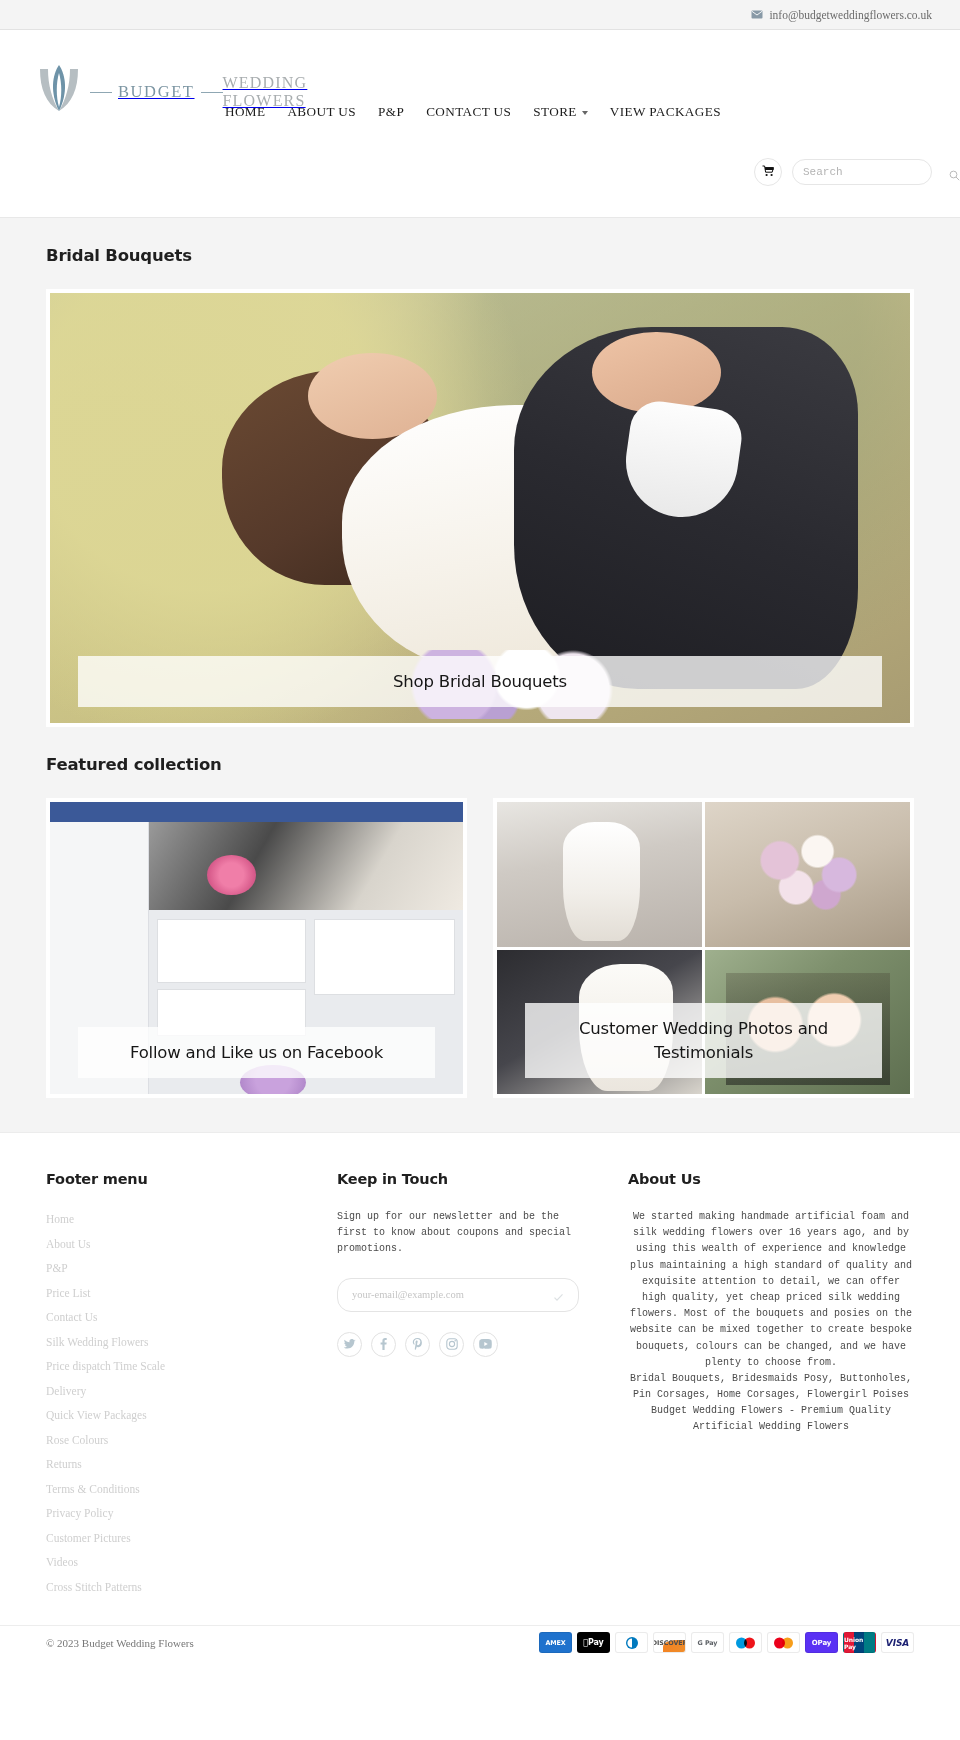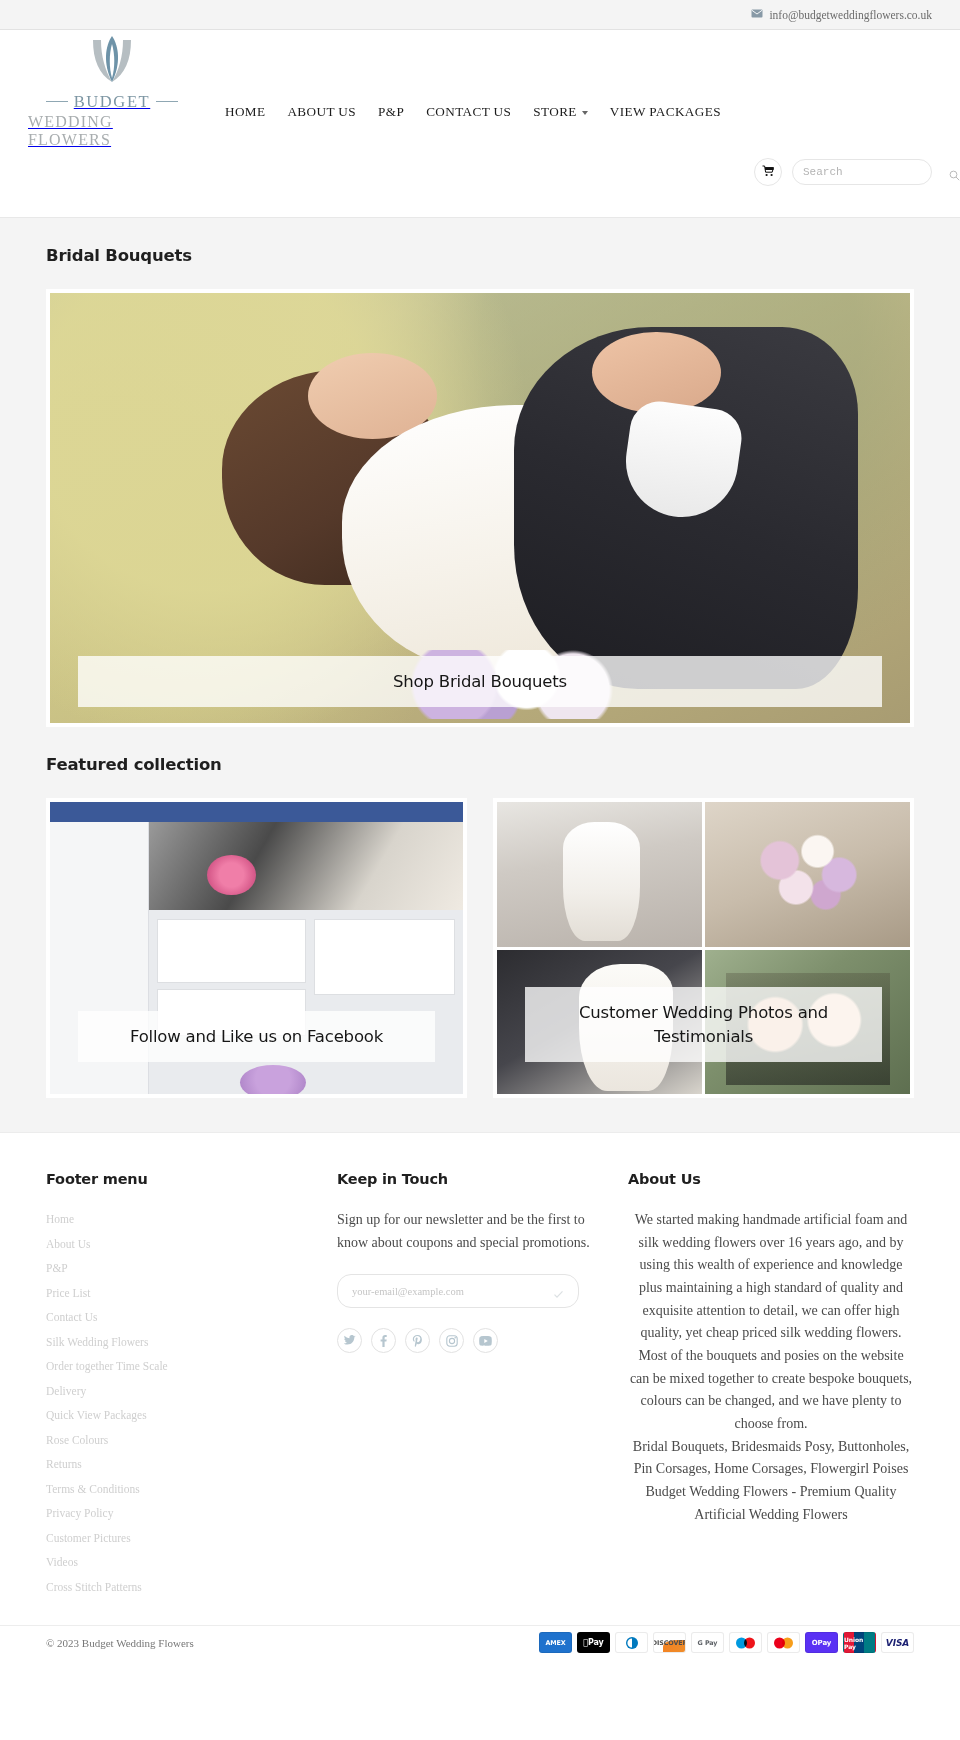--- a/index.html
+++ b/index.html
@@ -19,44 +19,42 @@
     display: flex;
     align-items: center;
     justify-content: flex-end;
     padding-right: 28px;
   }
   .topbar a {
     font-size: 11.5px;
     color: #6b6b6b;
     text-decoration: none;
     display: flex;
-    align-items: flex-start;
+    align-items: center;
     gap: 6px;
     font-family: "Liberation Serif", serif;
   }
   .mail-ico { display: inline-block; width: 12px; height: 9px; position: relative; }
   .mail-ico svg { display: block; }
 
   
   .header {
     background: #fff;
     border-bottom: 1px solid #e8e8e8;
     padding: 0 28px;
     height: 188px;
     position: relative;
   }
   .header-row { display: flex; align-items: flex-start; padding-top: 12px; }
 
   .logo-wrap {
     width: 168px;
     height: 94px;
     display: flex;
-    flex-direction: column;
     align-items: center;
-    justify-content: center;
     flex: none;
     padding-top: 4px;
   }
   .logo-mark { width: 62px; height: 52px; }
   .logo-budget {
     display: flex; align-items: center; gap: 6px;
     margin-top: 2px;
   }
   .logo-budget .rule { width: 22px; height: 1px; background: #8fa7b3; }
   .logo-budget .txt {
@@ -155,21 +153,21 @@
     background: rgba(255,255,255,0.78);
     text-align: center;
     padding: 14px 8px;
     font-family: "DejaVu Sans", sans-serif;
     font-size: 16.5px;
     color: #161616;
     line-height: 1.42;
     letter-spacing: -0.2px;
   }
   .card.small { height: 300px; }
-  .card.small .card-caption { bottom: 32px; }
+  .card.small .card-caption { bottom: 16px; }
 
   
   .ph { position: absolute; inset: 0; }
   .scene-bride {
     background:
       radial-gradient(circle at 18% 30%, rgba(222,216,150,.85) 0 22%, rgba(0,0,0,0) 42%),
       radial-gradient(circle at 8% 62%, rgba(205,198,132,.7) 0 18%, rgba(0,0,0,0) 40%),
       radial-gradient(circle at 72% 12%, rgba(150,160,120,.5) 0 26%, rgba(0,0,0,0) 50%),
       linear-gradient(155deg, #cfcf9e 0%, #d8d2a4 22%, #c9c08c 45%, #b9ad7c 70%, #a89c72 100%);
   }
@@ -347,22 +345,22 @@
     font-size: 14.5px; font-weight: bold; color: #1f1f1f;
     margin-bottom: 22px; letter-spacing: -0.2px;
   }
   .f-menu { list-style: none; }
   .f-menu li { margin-bottom: 6.5px; }
   .f-menu a {
     font-family: "Liberation Serif", serif;
     font-size: 11.5px; color: #cfcfcf; text-decoration: none;
   }
   .f-text {
-    font-family: Liberation Serif, serif;
-    font-size: 14px; color: #4a4a4a; line-height: 1.62;
+    font-family: Liberation Mono, monospace;
+    font-size: 10px; color: #4a4a4a; line-height: 1.62;
   }
   .f-about-p { margin-bottom: 0; text-align: center; }
   .newsletter {
     margin-top: 20px;
     width: 242px; height: 26px;
     border: 1px solid #e4e4e4; border-radius: 14px;
     display: flex; align-items: center; padding: 16px 14px;
   }
   .newsletter input {
     flex: 1; border: none; outline: none; background: transparent;
@@ -567,21 +565,21 @@
 
   <div class="fcol-menu">
     <div class="f-title">Footer menu</div>
     <ul class="f-menu">
       <li><a href="#">Home</a></li>
       <li><a href="#">About Us</a></li>
       <li><a href="#">P&amp;P</a></li>
       <li><a href="#">Price List</a></li>
       <li><a href="#">Contact Us</a></li>
       <li><a href="#">Silk Wedding Flowers</a></li>
-      <li><a href="#">Order together Time Scale</a></li>
+      <li><a href="#">Price dispatch Time Scale</a></li>
       <li><a href="#">Delivery</a></li>
       <li><a href="#">Quick View Packages</a></li>
       <li><a href="#">Rose Colours</a></li>
       <li><a href="#">Returns</a></li>
       <li><a href="#">Terms &amp; Conditions</a></li>
       <li><a href="#">Privacy Policy</a></li>
       <li><a href="#">Customer Pictures</a></li>
       <li><a href="#">Videos</a></li>
       <li><a href="#">Cross Stitch Patterns</a></li>
     </ul>

